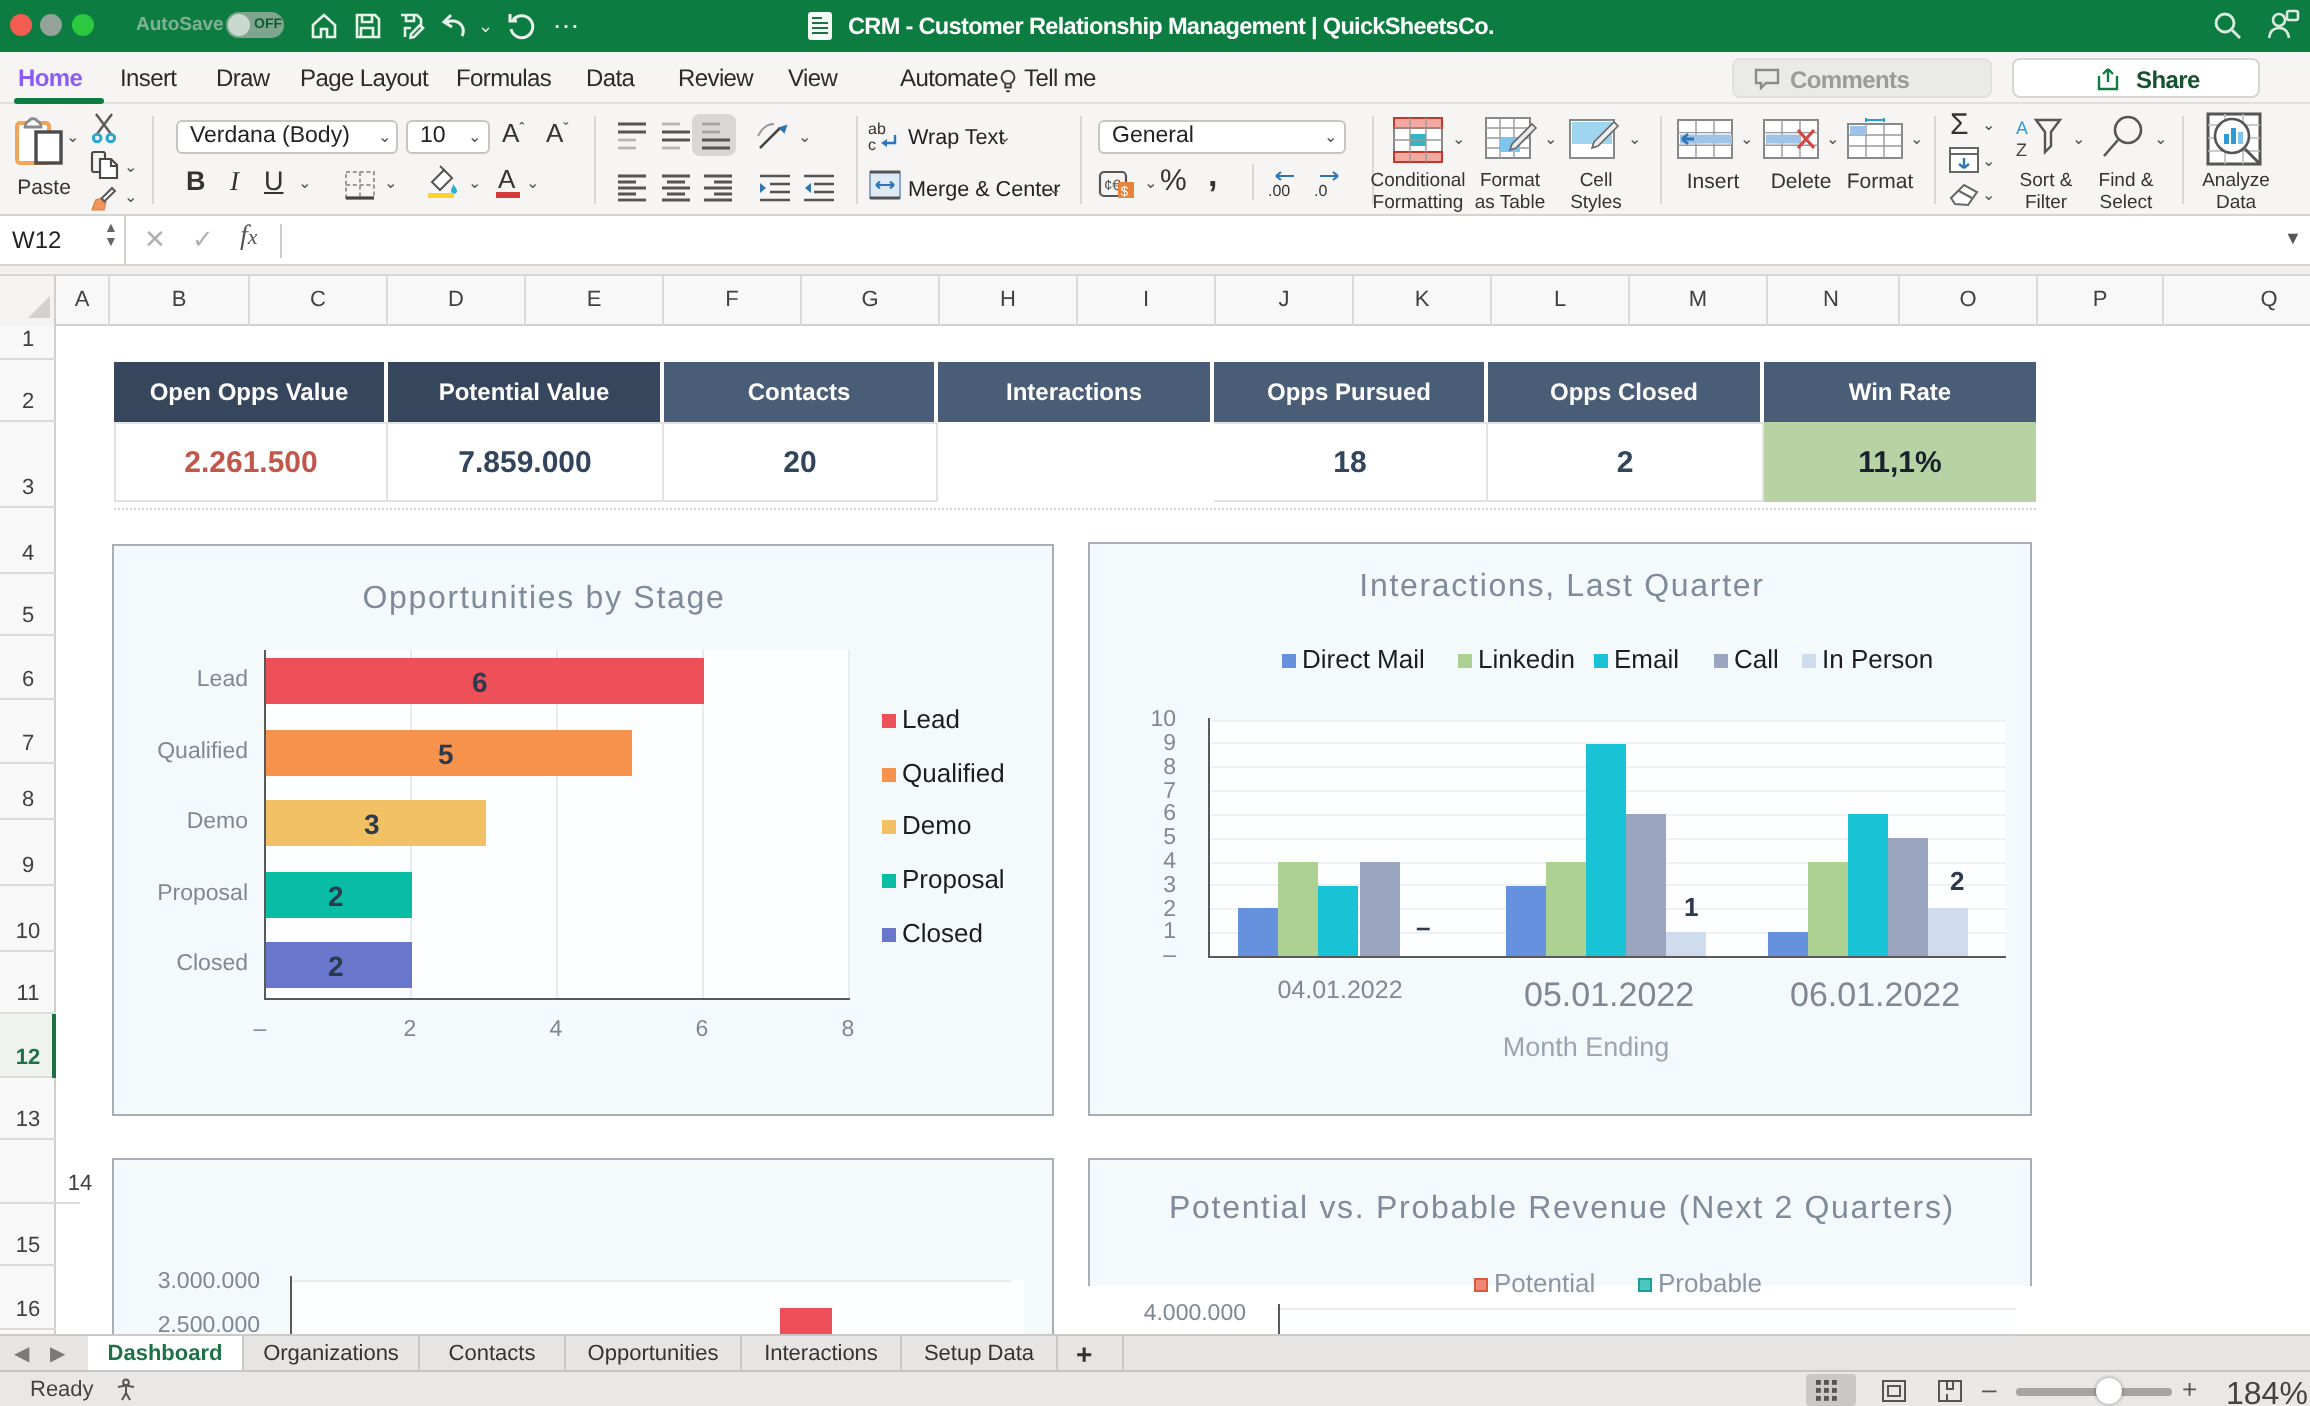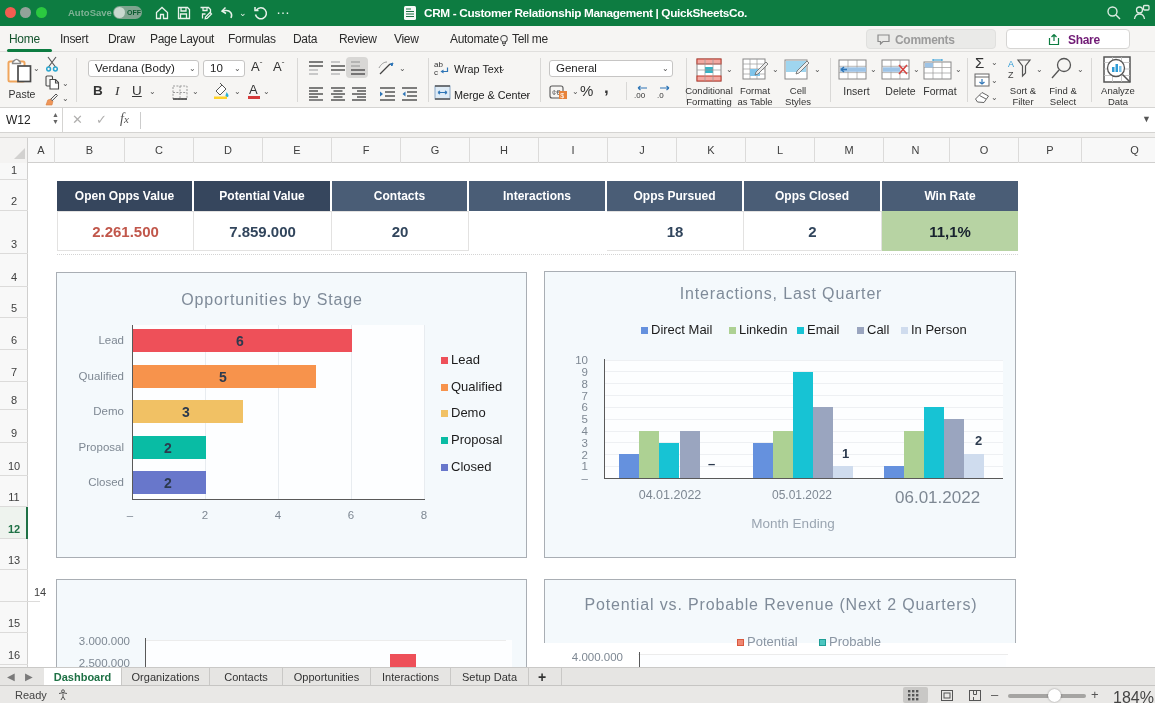--- a/index.html
+++ b/index.html
@@ -84,21 +84,21 @@
         <path d="M10 10l4 4"></path>
       </svg>
   <svg class="abs" style="left:1133px;top:4px;" width="17" height="17" viewBox="0 0 17 17" fill="none" stroke="#dcebe1" stroke-width="1.3">
         <circle cx="6.5" cy="6" r="3"></circle>
         <path d="M1.5 15c.5-3.5 2.5-5 5-5s4.5 1.5 5 5"></path>
         <rect x="10.5" y="1.5" width="5.5" height="4.5" rx="1"></rect>
       </svg>
 </div>
 
 <div id="tabrow">
-  <div class="mtab" style="left:9px;font-weight:normal;color:#14532d;">Home</div>
+  <div class="mtab" style="left:9px;font-weight:bold;color:#8b5cf6;">Home</div>
   <div style="position:absolute;left:7px;top:23px;width:45px;height:3px;background:#0d7c41;border-radius:2px;"></div>
   <div class="mtab" style="left:60px;">Insert</div>
   <div class="mtab" style="left:108px;">Draw</div>
   <div class="mtab" style="left:150px;">Page Layout</div>
   <div class="mtab" style="left:228px;">Formulas</div>
   <div class="mtab" style="left:293px;">Data</div>
   <div class="mtab" style="left:339px;">Review</div>
   <div class="mtab" style="left:394px;">View</div>
   <div class="mtab" style="left:450px;">Automate</div>
   <svg class="abs" style="left:498px;top:8px;" width="12" height="13" viewBox="0 0 13 14" fill="none" stroke="#444" stroke-width="1.1">
@@ -110,21 +110,21 @@
   <svg class="abs" style="left:877px;top:8px;" width="13" height="11" viewBox="0 0 13 11" fill="none" stroke="#8b8b8b" stroke-width="1.2">
         <path d="M1 1h11v6.5H6L3.5 10V7.5H1z"></path>
       </svg>
   <div class="mtab" style="left:895px;color:#9b9b9b;font-weight:bold;font-size:12px;top:7px;">Comments</div>
   <div style="position:absolute;left:1006px;top:3px;width:124px;height:20px;background:#fff;border:1px solid #d6d5d3;border-radius:4px;"></div>
   <svg class="abs" style="left:1048px;top:7px;" width="15" height="13" viewBox="0 0 15 13" fill="none" stroke="#0d7c41" stroke-width="1.2">
         <path d="M1.5 5v6.5h9V5"></path>
         <path d="M6 8V1.5M6 1.5 3.5 4M6 1.5 8.5 4"></path>
         <path d="M9.5 1.5h4v4" stroke="none"></path>
       </svg>
-  <div class="mtab" style="left:1068px;color:#701a75;font-weight:bold;top:7px;font-size:12px;">Share</div>
+  <div class="mtab" style="left:1068px;color:#14532d;font-weight:bold;top:7px;font-size:12px;">Share</div>
 </div>
 
 <div id="ribbon">
 
   <svg class="abs" style="left:7px;top:5px;" width="25" height="27" viewBox="0 0 25 27">
         <rect x="1.5" y="4.5" width="16" height="20" rx="1.5" fill="#fff" stroke="#f0a55c" stroke-width="2"></rect>
         <path d="M5.5 6.5c0-1 .5-2.5 2-3 .6-1.5 3.4-1.5 4 0 1.5.5 2 2 2 3z" fill="#fff" stroke="#8a8a8a" stroke-width="1.4"></path>
         <rect x="11" y="9" width="12.5" height="15.5" fill="#fff" stroke="#4a4a4a" stroke-width="1.7"></rect>
       </svg>
   <span class="caret" style="left:33px;top:12px;">⌄</span>
@@ -511,21 +511,21 @@
     <div class="bar" style="left:359px;top:159px;width:20px;height:47px;background:#add193;"></div>
     <div class="bar" style="left:379px;top:135px;width:20px;height:71px;background:#17c3d4;"></div>
     <div class="bar" style="left:399px;top:147px;width:20px;height:59px;background:#9aa5bf;"></div>
     <div class="bar" style="left:419px;top:182px;width:20px;height:24px;background:#cfdcee;"></div>
 
     <div class="vlab" style="left:163px;top:184px;font-size:13px;">–</div>
     <div class="vlab" style="left:297px;top:174px;font-size:13px;">1</div>
     <div class="vlab" style="left:430px;top:161px;font-size:13px;">2</div>
 
     <div class="axlbl" style="position:absolute;left:85px;top:216px;width:80px;text-align:center;font-size:12.5px;">04.01.2022</div>
-    <div class="axlbl" style="position:absolute;left:217px;top:216px;width:80px;text-align:center;font-size:12px;">05.01.2022</div>
+    <div class="axlbl" style="position:absolute;left:217px;top:216px;width:80px;text-align:center;font-size:17px;">05.01.2022</div>
     <div class="axlbl" style="position:absolute;left:350px;top:216px;width:80px;text-align:center;font-size:17px;">06.01.2022</div>
     <div class="axlbl" style="position:absolute;left:188px;top:244px;width:120px;text-align:center;font-size:13.5px;color:#9aa5b1;">Month Ending</div>
   </div>
 
   <div class="chart" id="c3" style="left:56px;top:441px;width:471px;height:88px;border-bottom:none;">
     <div style="position:absolute;left:89px;top:60px;width:366px;height:28px;background:#fdfeff;"></div>
     <div class="axlbl" style="position:absolute;left:10px;top:55px;width:63px;text-align:right;">3.000.000</div>
     <div class="axlbl" style="position:absolute;left:10px;top:77px;width:63px;text-align:right;">2.500.000</div>
     <div style="position:absolute;left:89px;top:60px;width:360px;height:1px;background:#ececec;"></div>
     <div style="position:absolute;left:88px;top:58px;width:1px;height:30px;background:#595959;"></div>

